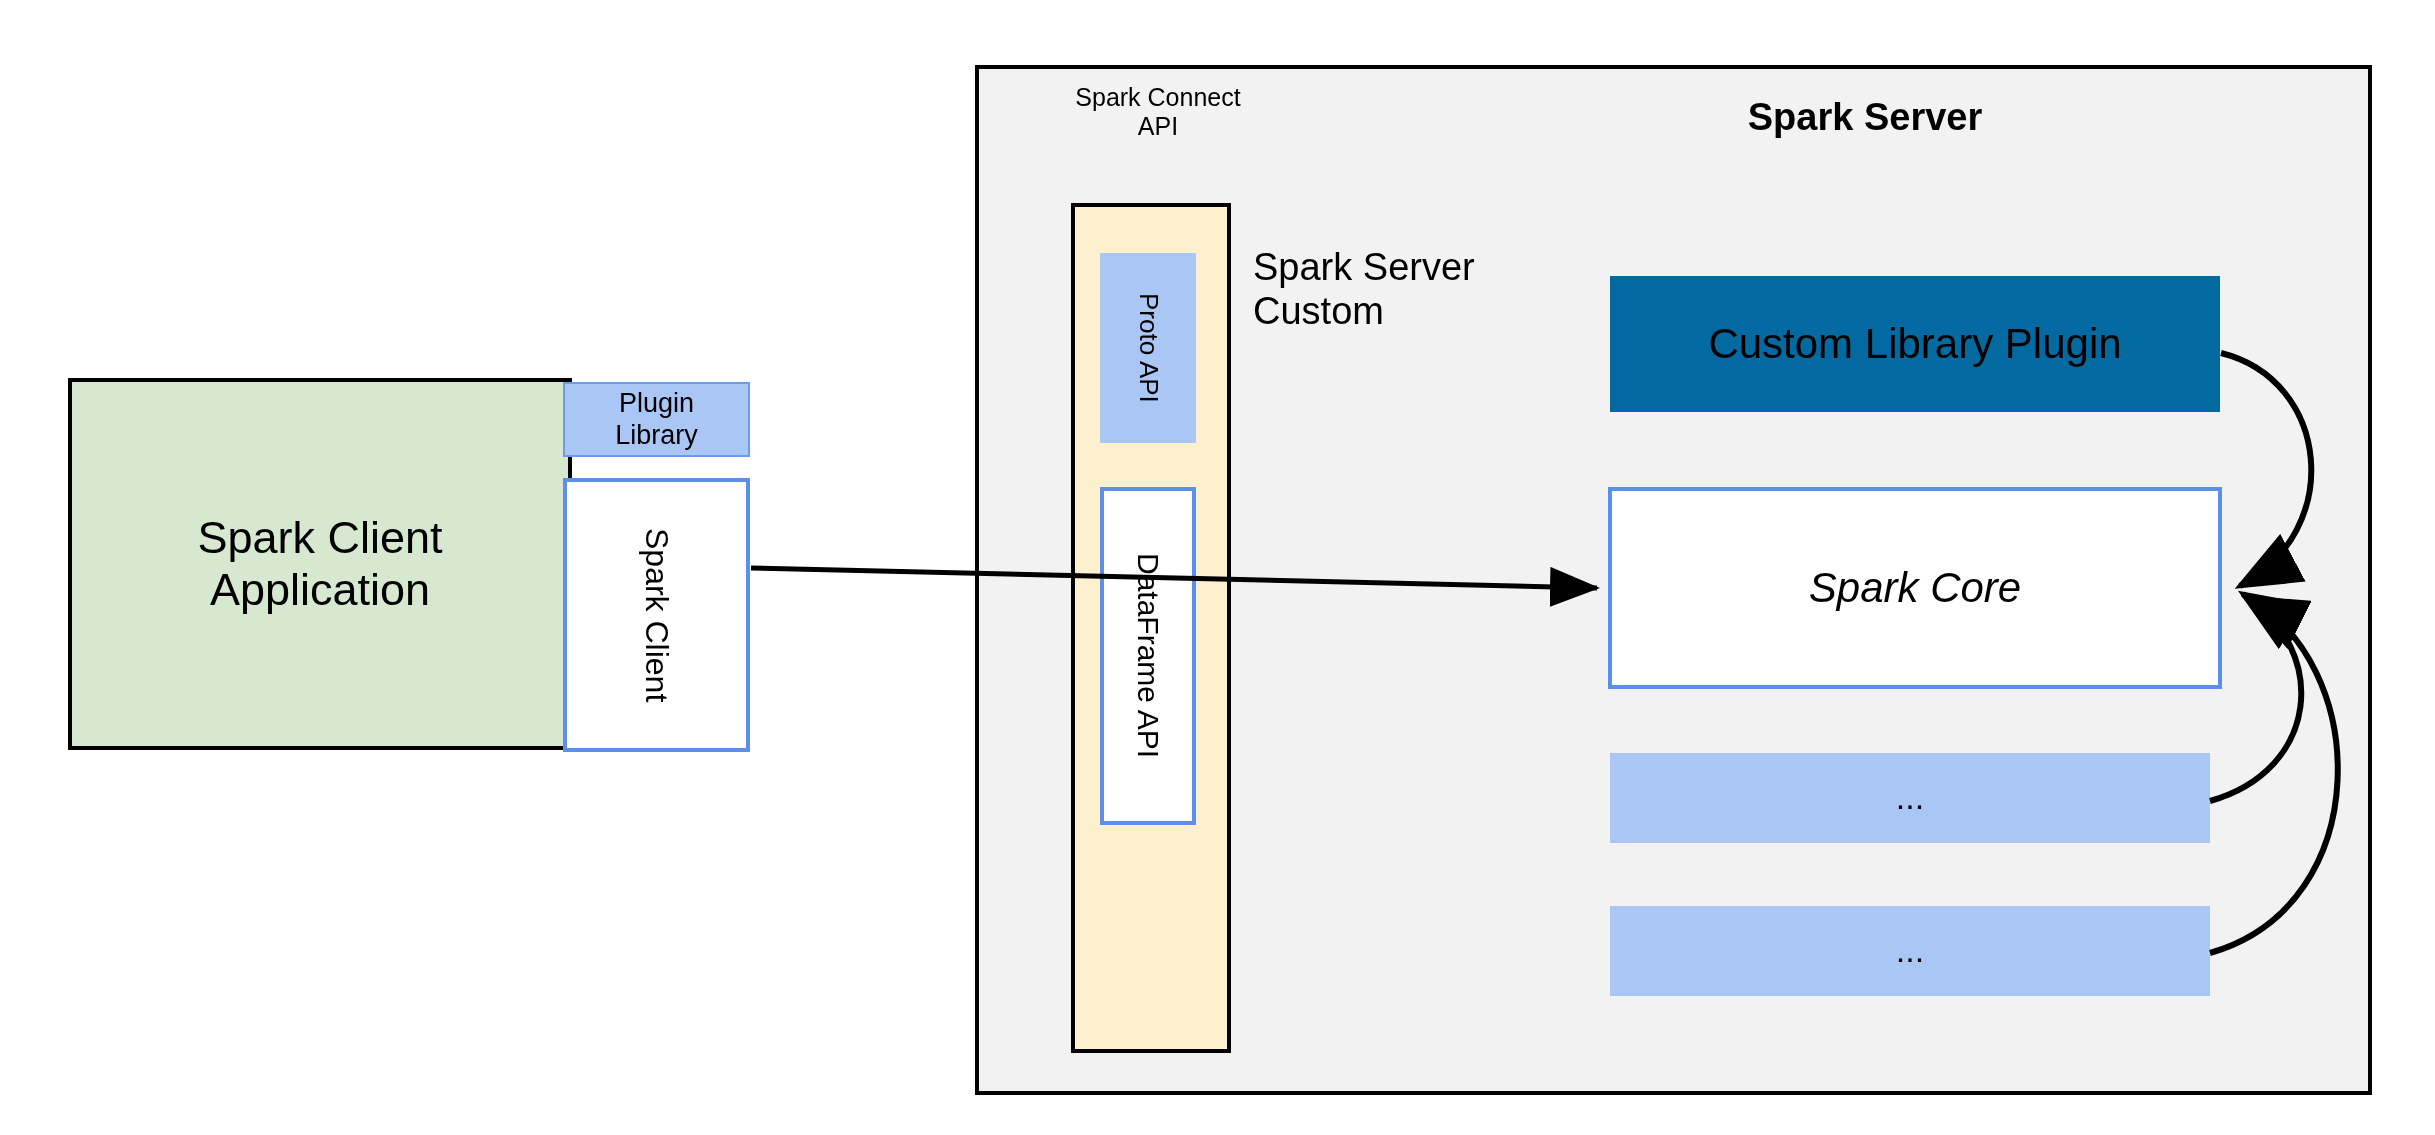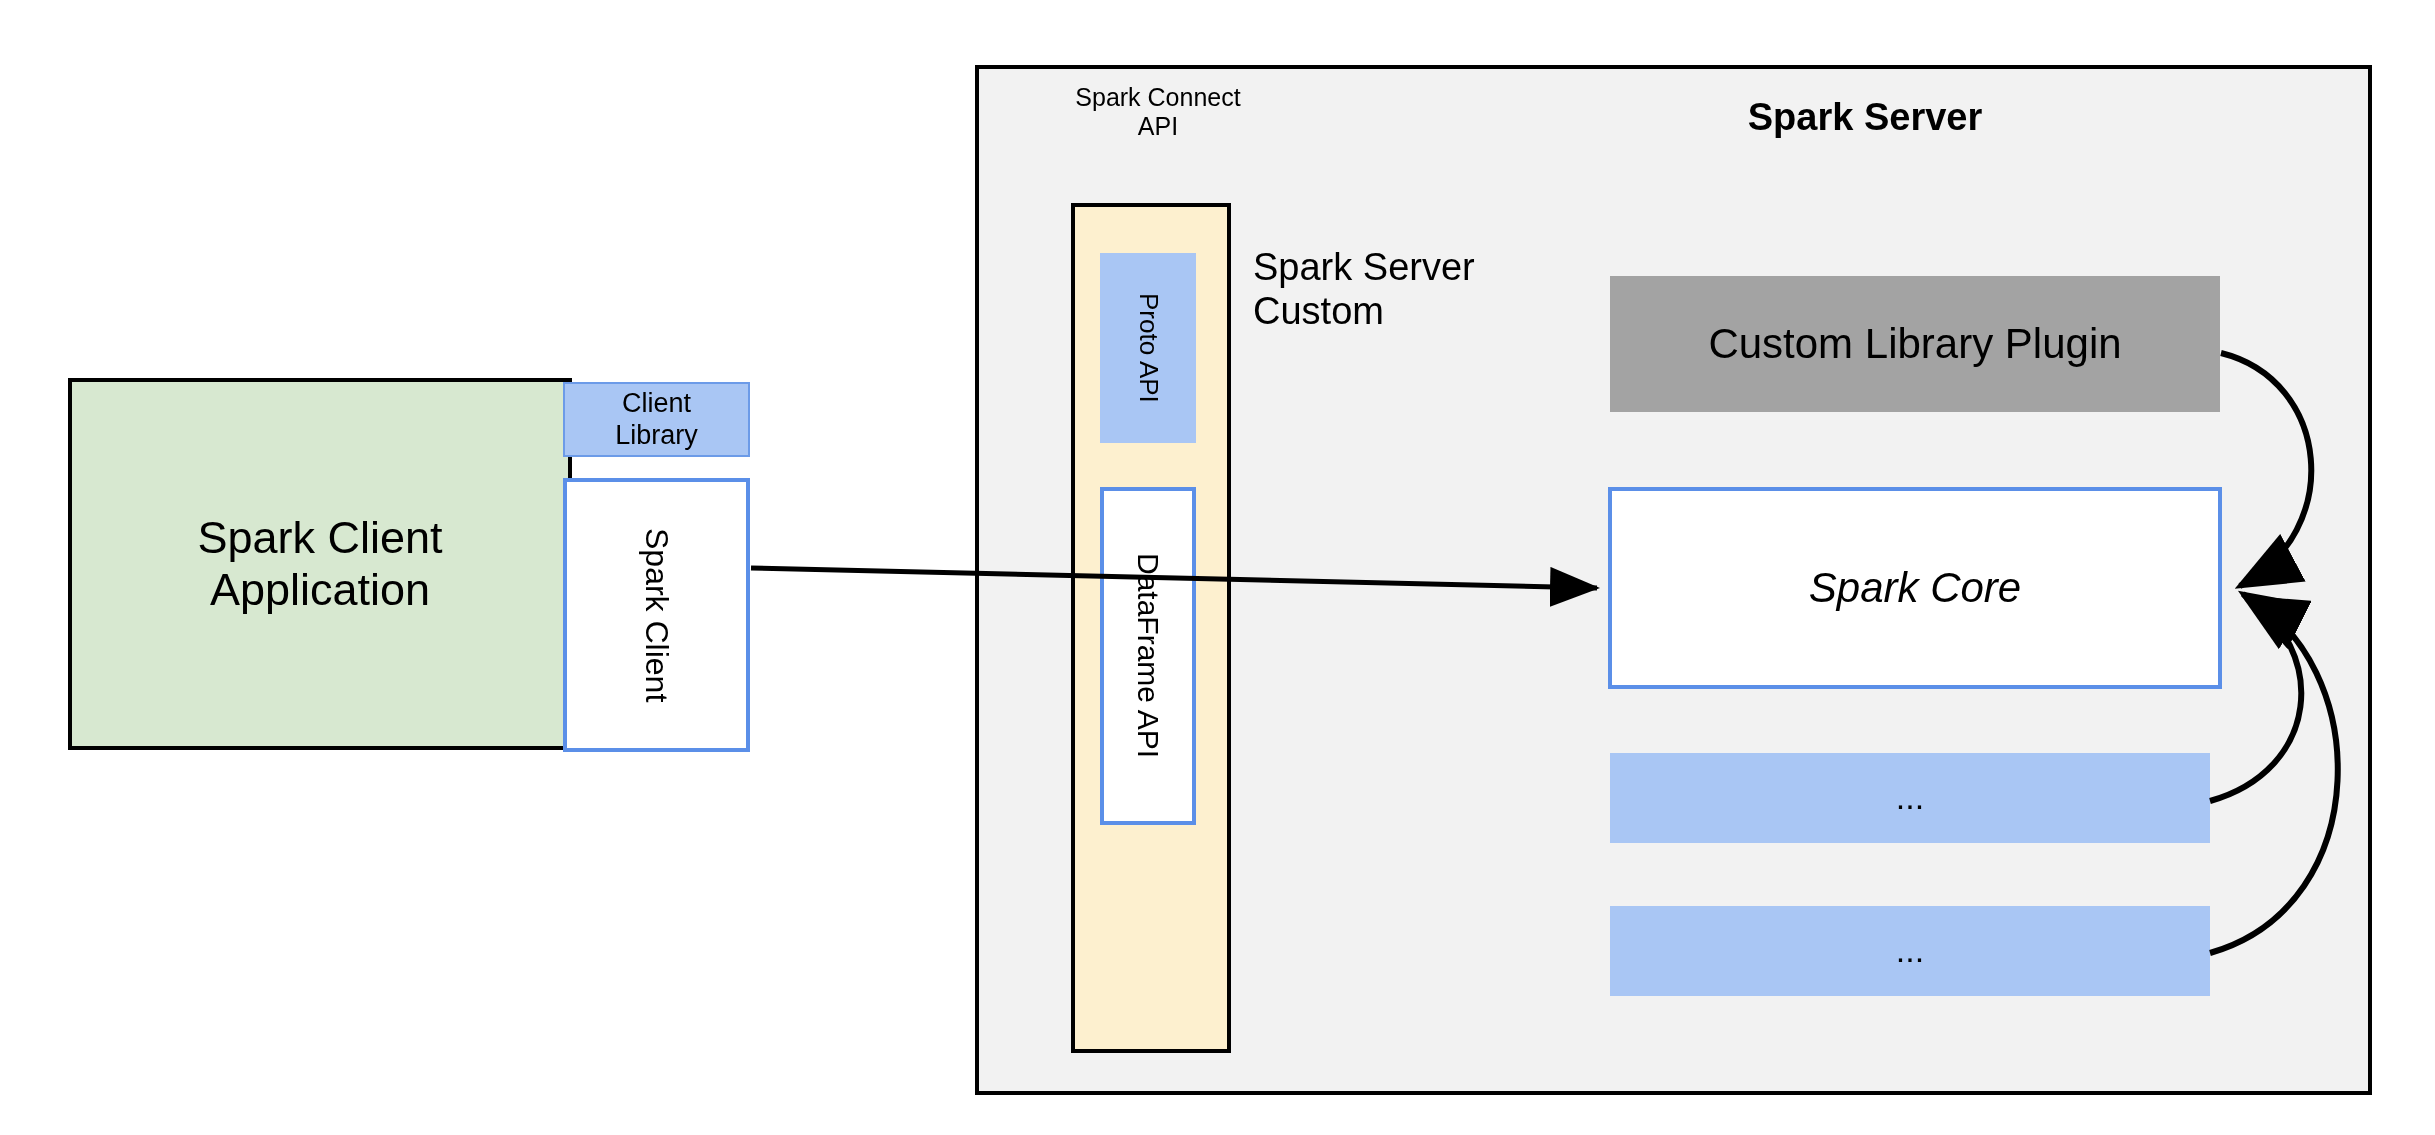--- a/index.html
+++ b/index.html
@@ -132,21 +132,21 @@
     border: 4px solid #5B8FE8;
     font-size: 30px;
   }
 
   
   #custom-library-plugin {
     left: 1610px;
     top: 276px;
     width: 610px;
     height: 136px;
-    background: #a3a3a3;
+    background: #0369a1;
     font-size: 42px;
   }
   #spark-core {
     left: 1608px;
     top: 487px;
     width: 614px;
     height: 202px;
     background: #ffffff;
     border: 4px solid #5B8FE8;
     font-size: 42px;
@@ -188,21 +188,21 @@
 
   <div class="node" id="client-app">
     <div>
       <div>Spark Client</div>
       <div>Application</div>
     </div>
   </div>
 
   <div class="node" id="client-package">
     <div>
-      <div>Client</div>
+      <div>Plugin</div>
       <div>Library</div>
     </div>
   </div>
 
   <div class="node" id="spark-client">
     <span class="vert">Spark Client</span>
   </div>
 
   <div class="node" id="spark-connect-api-label">
     <div>Spark Connect</div>

